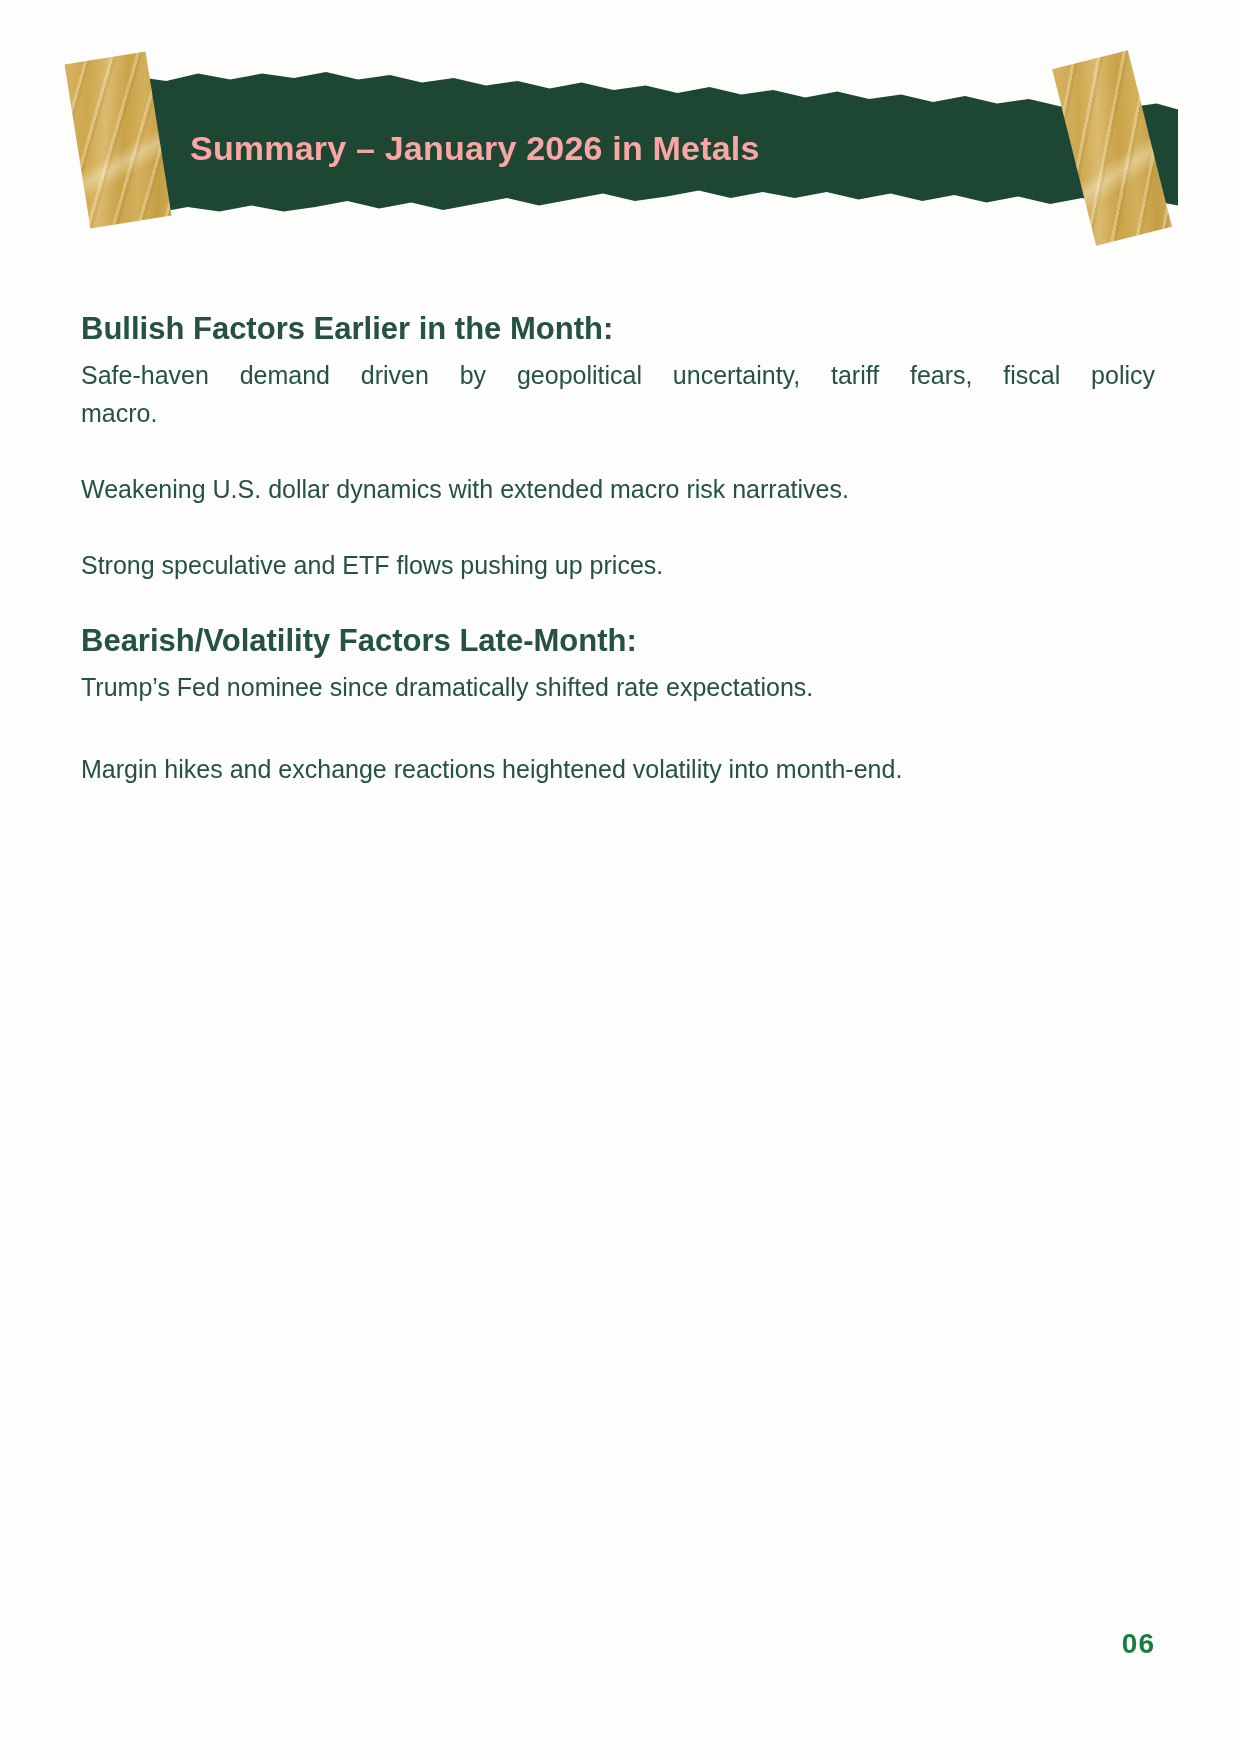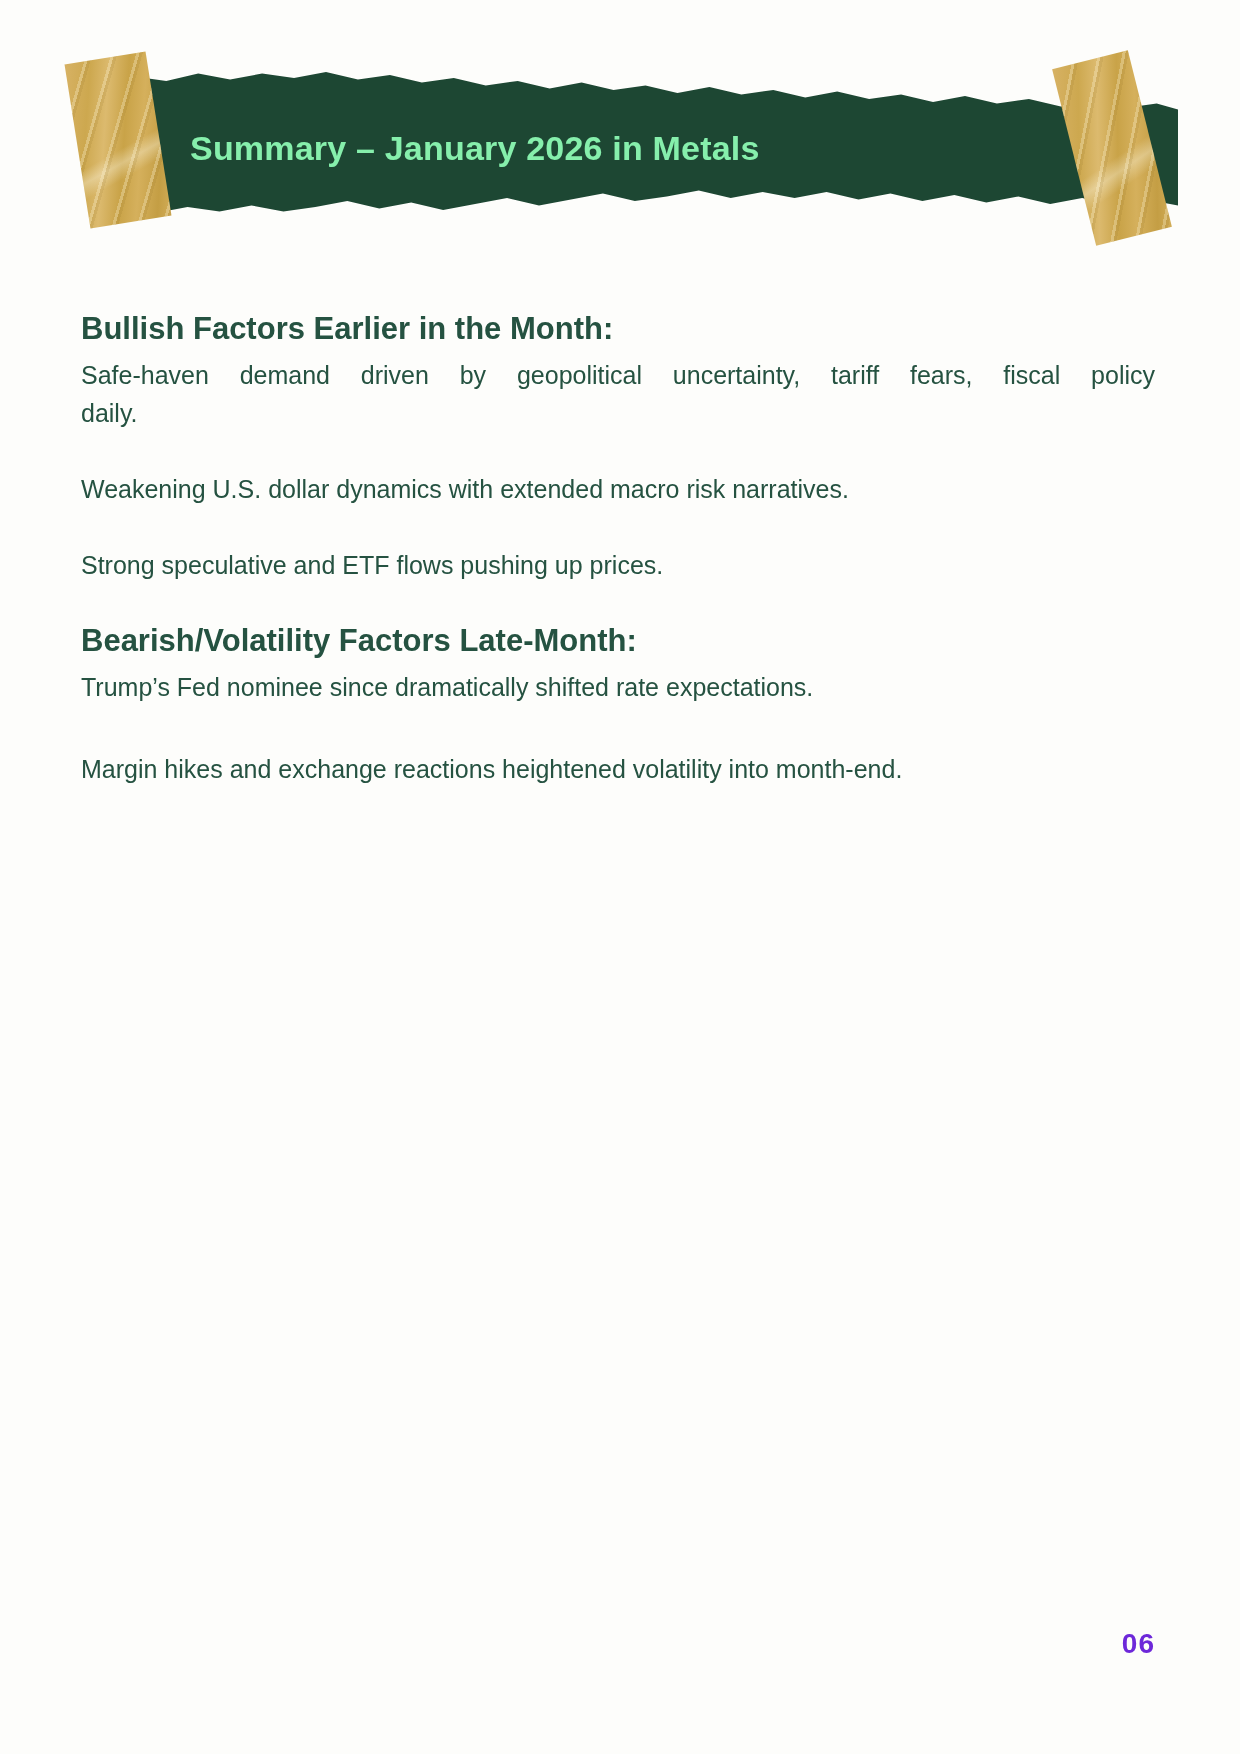--- a/index.html
+++ b/index.html
@@ -34,21 +34,21 @@
       100% 93%, 97% 89%, 94% 93%, 91% 88%, 88% 92%, 85% 87%, 82% 91%, 79% 86%,
       76% 90%, 73% 85%, 70% 89%, 67% 84%, 64% 88%, 61% 84%, 58% 88%, 55% 83%,
       52% 87%, 49% 90%, 46% 85%, 43% 89%, 40% 93%, 37% 88%, 34% 92%, 31% 96%,
       28% 91%, 25% 95%, 22% 90%, 19% 94%, 16% 97%, 13% 93%, 10% 97%, 7% 94%,
       4% 98%, 2% 95%, 0% 97%
     );
   }
   .banner-title {
     margin-left: 77px;
     margin-top: 14px;
-    color: #86efac;
+    color: #fca5a5;
     font-size: 34px;
     font-weight: 700;
     letter-spacing: 0.2px;
   }
 
   
   .tape {
     position: absolute;
     background:
       linear-gradient(103deg,
@@ -107,21 +107,21 @@
   .line.full {
     text-align: justify;
     text-align-last: justify;
   }
 
   
   .page-number {
     position: absolute;
     right: 85px;
     top: 1628px;
-    color: #6d28d9;
+    color: #15803d;
     font-size: 28px;
     font-weight: 700;
     letter-spacing: 1px;
   }
 </style>
 </head>
 <body>
 
 <div class="page">
 
@@ -133,21 +133,21 @@
     <div class="tape tape-right"></div>
   </header>
 
   <main class="body-copy">
 
     <section>
       <h2 class="section-heading">Bullish Factors Earlier in the Month:</h2>
 
       <p class="para">
         <span class="line full">Safe-haven demand driven by geopolitical uncertainty, tariff fears, fiscal policy</span>
-        <span class="line">daily.</span>
+        <span class="line">macro.</span>
       </p>
 
       <p class="para">
         <span class="line">Weakening U.S. dollar dynamics with extended macro risk narratives.</span>
       </p>
 
       <p class="para">
         <span class="line">Strong speculative and ETF flows pushing up prices.</span>
       </p>
     </section>

